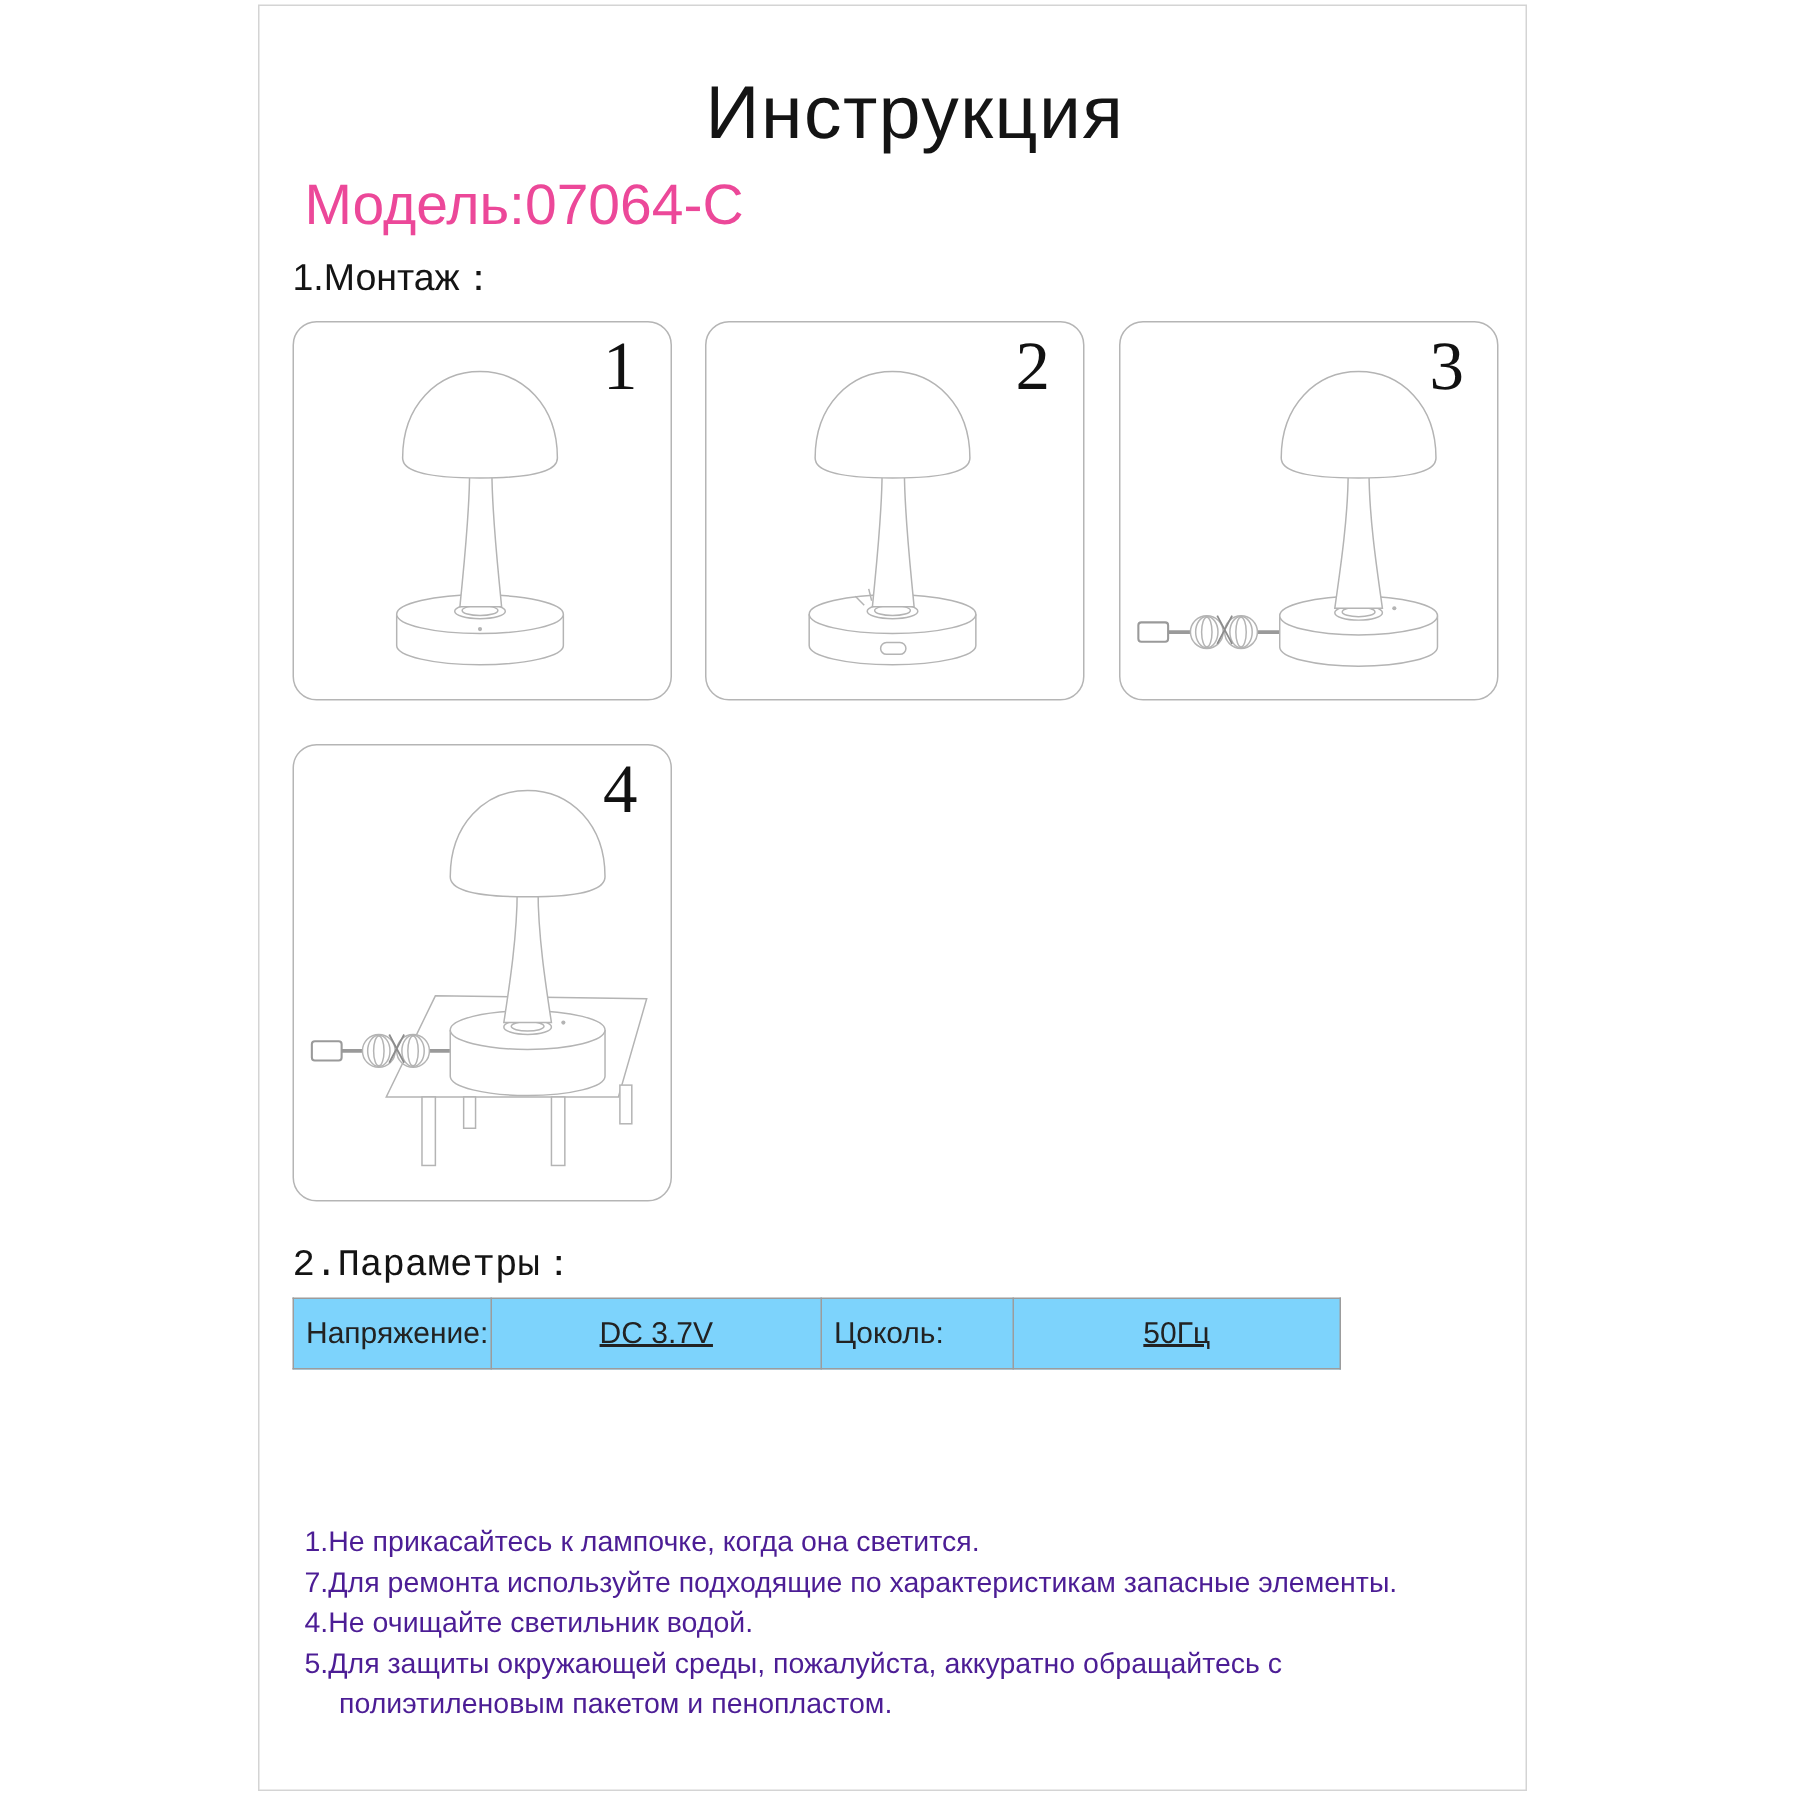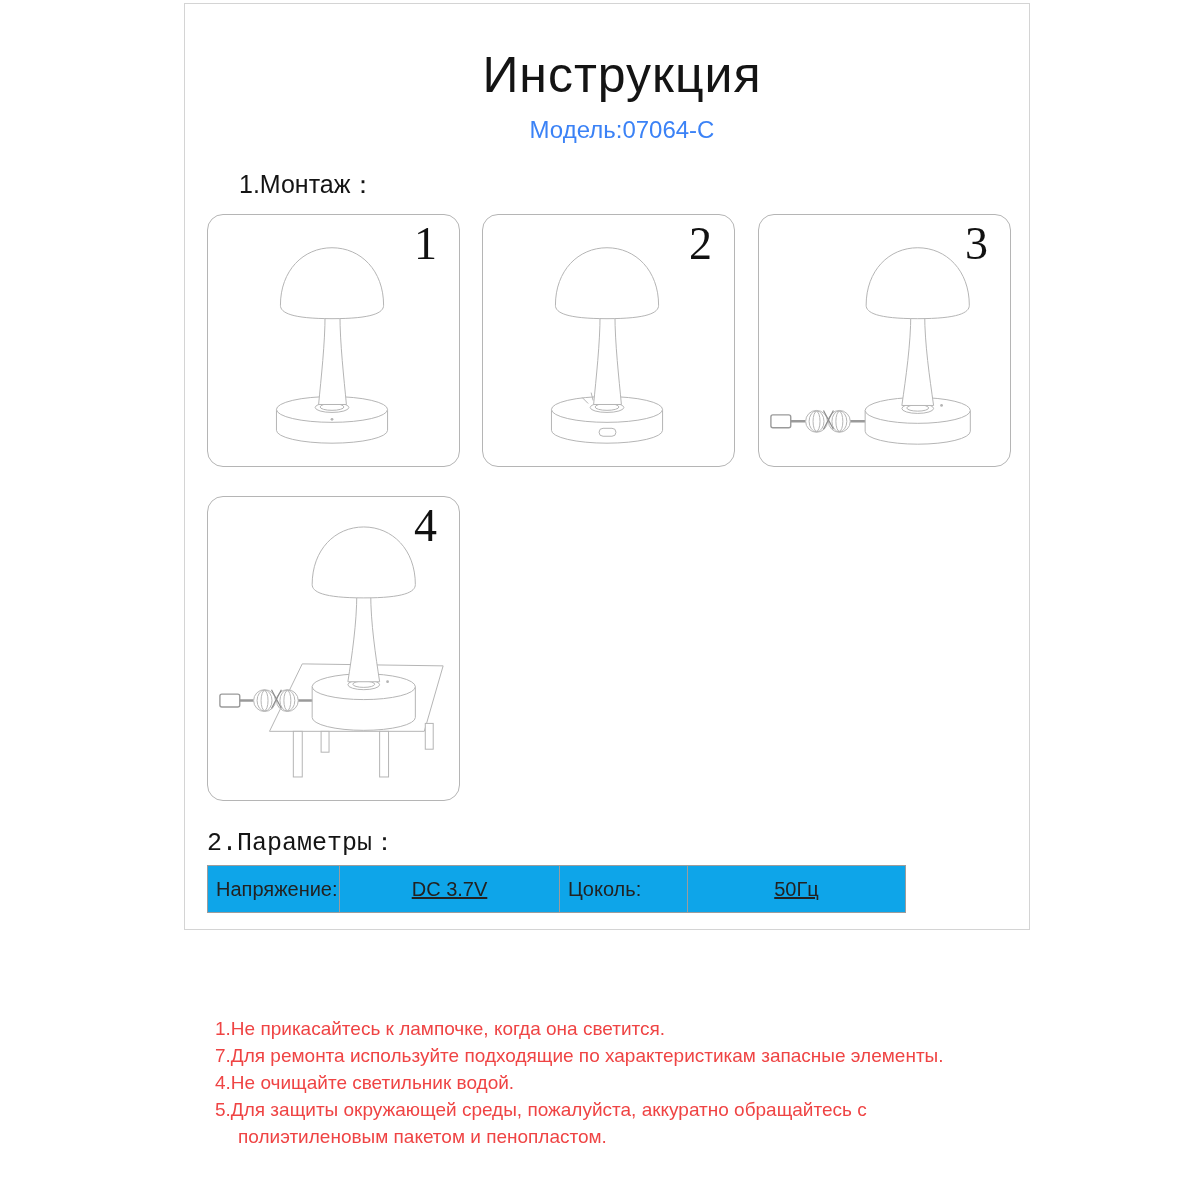--- a/index.html
+++ b/index.html
@@ -2,33 +2,33 @@
 <html><head>
 <meta charset="utf-8">
 <style>
   html,body{margin:0;padding:0;}
   body{
     width:1200px;height:1200px;position:relative;background:#ffffff;
     font-family:"Liberation Sans",sans-serif;color:#1c1c1c;
     -webkit-font-smoothing:antialiased;
   }
   .sheet{
-    position:absolute;left:184px;top:3px;width:846px;height:927px;
+    position:absolute;left:172px;top:3px;width:846px;height:1191px;
     background:#fff;border:1px solid #d4d4d4;box-sizing:border-box;
   }
   .title{
     position:absolute;top:42px;left:0;width:100%;text-align:center;
     font-size:50px;letter-spacing:1px;color:#141414;padding-left:30px;box-sizing:border-box;
   }
   .model{
-    position:absolute;top:112px;left:0;width:100%;text-align:center;
-    font-size:24px;color:#3b82f6;padding-left:30px;box-sizing:border-box;
+    position:absolute;top:112px;left:0;width:100%;
+    font-size:38px;color:#ec4899;padding-left:30px;box-sizing:border-box;
   }
   .sec{position:absolute;left:22px;font-size:25px;color:#141414;}
-  #sec-montage{top:164px;margin-left:32px;}
+  #sec-montage{top:164px;}
   #sec-params{top:821px;font-family:Liberation Mono, monospace;}
   #sec-notes{top:977px;}
   .panel{
     position:absolute;width:253px;height:253px;background:#fff;
     border:1px solid #b5b5b5;border-radius:16px;box-sizing:border-box;overflow:hidden;
   }
   .panel.p1{left:22px;top:210px;}
   .panel.p2{left:297px;top:210px;}
   .panel.p3{left:573px;top:210px;}
   .panel.p4{left:22px;top:492px;height:305px;}
@@ -40,26 +40,26 @@
   .ln{fill:#ffffff;stroke:#b4b4b4;stroke-width:1;}
   .lnn{fill:none;stroke:#b4b4b4;stroke-width:1;}
   .cable{fill:none;stroke:#9a9a9a;stroke-width:2.5;}
   .plug{fill:#ffffff;stroke:#9a9a9a;stroke-width:1.4;}
   .xknot{fill:none;stroke:#8c8c8c;stroke-width:1.2;}
   .dot{fill:#b4b4b4;stroke:none;}
   table.params{
     position:absolute;left:22px;top:861px;width:698px;
     border-collapse:collapse;table-layout:fixed;font-size:20px;color:#222;
   }
-  table.params td{border:1px solid #9c9c9c;height:44px;background:#0ea5e9;}
+  table.params td{border:1px solid #9c9c9c;height:44px;background:#7dd3fc;}
   td.lab{padding-left:8px;text-align:left;}
   td.val{text-align:center;text-decoration:underline;}
   .notes{
     position:absolute;left:30px;top:1011px;width:778px;
-    font-size:19px;line-height:27px;color:#ef4444;
+    font-size:19px;line-height:27px;color:#4c1d95;
   }
   .note{padding-left:23px;text-indent:-23px;}
 </style>
 </head>
 <body>
 
 <div class="sheet">
 
   <div class="title">Инструкция</div>
   <div class="model">Модель:07064-C</div>

